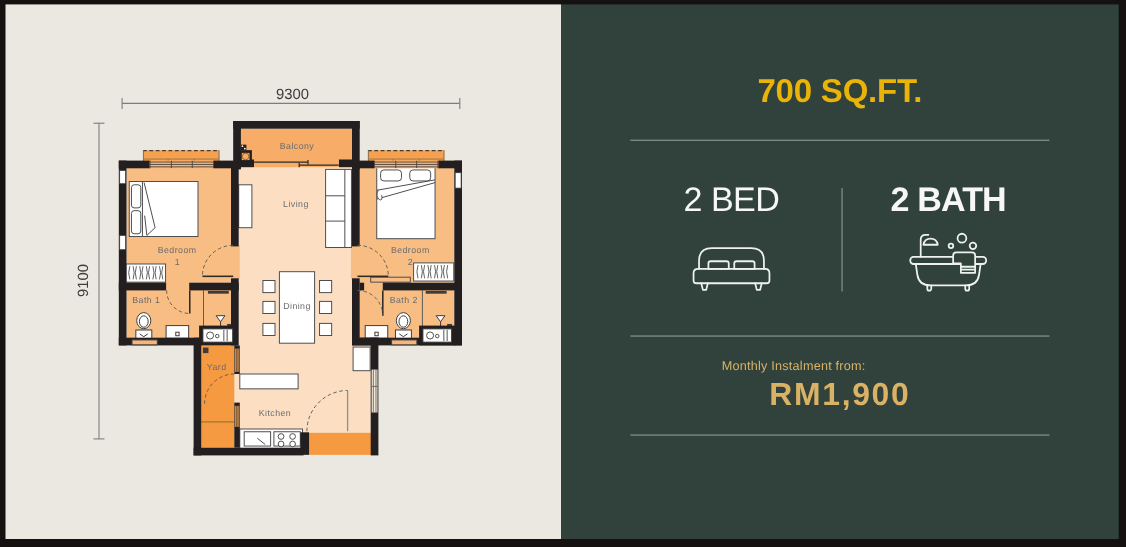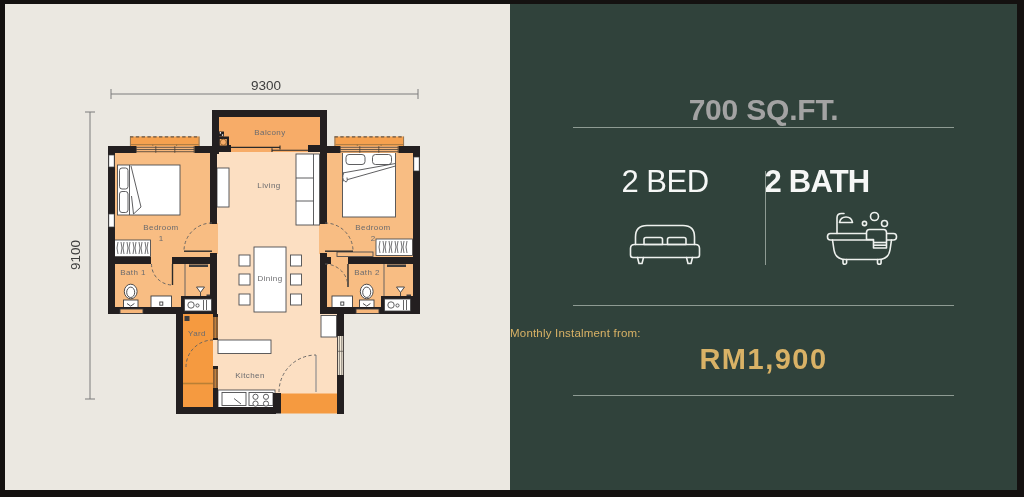--- a/index.html
+++ b/index.html
@@ -394,27 +394,27 @@
 
   <text x="367" y="275" font-size="8" fill="#6b6b6e" text-anchor="middle" letter-spacing="0.4">Bath 2</text>
 
   <text x="270" y="281" font-size="8" fill="#6b6b6e" text-anchor="middle" letter-spacing="0.4">Dining</text>
 
   <text x="250" y="378" font-size="8" fill="#6b6b6e" text-anchor="middle" letter-spacing="0.4">Kitchen</text>
 
   <text x="197" y="336" font-size="8" fill="#6b6b6e" text-anchor="middle" letter-spacing="0.4">Yard</text>
 </svg>
 
-<div class="abs" style="left:510px;top:94px;width:507px;text-align:center;color:#a3a3a3;font-size:30px;font-weight:bold;letter-spacing:-0.2px;line-height:31px">700 SQ.FT.</div>
+<div class="abs" style="left:510px;top:68px;width:507px;text-align:center;color:#eab308;font-size:30px;font-weight:bold;letter-spacing:-0.2px;line-height:31px">700 SQ.FT.</div>
 
 <div class="abs" style="left:573px;top:127px;width:381px;height:1px;background:#8e9b93"></div>
 
 <div class="abs" style="left:590px;top:166px;width:150px;text-align:center;color:#f6f7f6;font-size:31px;font-weight:normal;letter-spacing:-0.5px;line-height:32px">2 BED</div>
 
-<div class="abs" style="left:742px;top:166px;width:150px;text-align:center;color:#f6f7f6;font-size:31px;font-weight:bold;letter-spacing:-0.8px;line-height:32px">2 BATH</div>
+<div class="abs" style="left:787px;top:166px;width:150px;text-align:center;color:#f6f7f6;font-size:31px;font-weight:bold;letter-spacing:-0.8px;line-height:32px">2 BATH</div>
 
 <div class="abs" style="left:765px;top:171px;width:1px;height:94px;background:#8e9b93"></div>
 
 <svg class="abs" style="left:629px;top:222px" width="72" height="44" viewBox="0 0 72 44">
   <g fill="none" stroke="#eef1ee" stroke-width="1.6" stroke-linecap="round" stroke-linejoin="round">
     <path d="M6.5,22.5 V15 Q6.5,3.5 18,3.5 H54 Q65.5,3.5 65.5,15 V22.5"></path>
     <path d="M15,22.5 V17.5 Q15,15.5 17,15.5 H31.5 Q33.5,15.5 33.5,17.5 V22.5 Z"></path>
     <path d="M38.5,22.5 V17.5 Q38.5,15.5 40.5,15.5 H55 Q57,15.5 57,17.5 V22.5 Z"></path>
     <path d="M5.5,22.5 H66.5 Q70.5,22.5 70.5,26.5 V33 Q70.5,35.5 68,35.5 H4 Q1.5,35.5 1.5,33 V26.5 Q1.5,22.5 5.5,22.5 Z"></path>
     <path d="M8.5,35.5 L10,41.5 H13 L14.5,35.5"></path>
@@ -436,17 +436,17 @@
   </g>
   <g stroke="#eef1ee" stroke-width="1.6" stroke-linejoin="round" fill="#30423b">
     <path d="M43.5,31.5 V24.5 Q43.5,21.5 46.5,21.5 H60.5 Q63.5,21.5 63.5,24.5 V40 H50.5 V31.5 Z"></path>
     <line x1="50.5" y1="34.5" x2="63.5" y2="34.5"></line>
     <line x1="50.5" y1="37.2" x2="63.5" y2="37.2"></line>
   </g>
 </svg>
 
 <div class="abs" style="left:573px;top:305px;width:381px;height:1px;background:#8e9b93"></div>
 
-<div class="abs" style="left:510px;top:327px;width:423px;text-align:left;color:#d9b266;font-size:11.5px;letter-spacing:0.2px">Monthly Instalment from:</div>
+<div class="abs" style="left:510px;top:327px;width:423px;text-align:center;color:#d9b266;font-size:11.5px;letter-spacing:0.2px">Monthly Instalment from:</div>
 
 <div class="abs" style="left:510px;top:343px;width:507px;text-align:center;color:#d9b266;font-size:29px;font-weight:bold;letter-spacing:1.5px">RM1,900</div>
 
 <div class="abs" style="left:573px;top:395px;width:381px;height:1px;background:#8e9b93"></div>
 
 </body></html>

